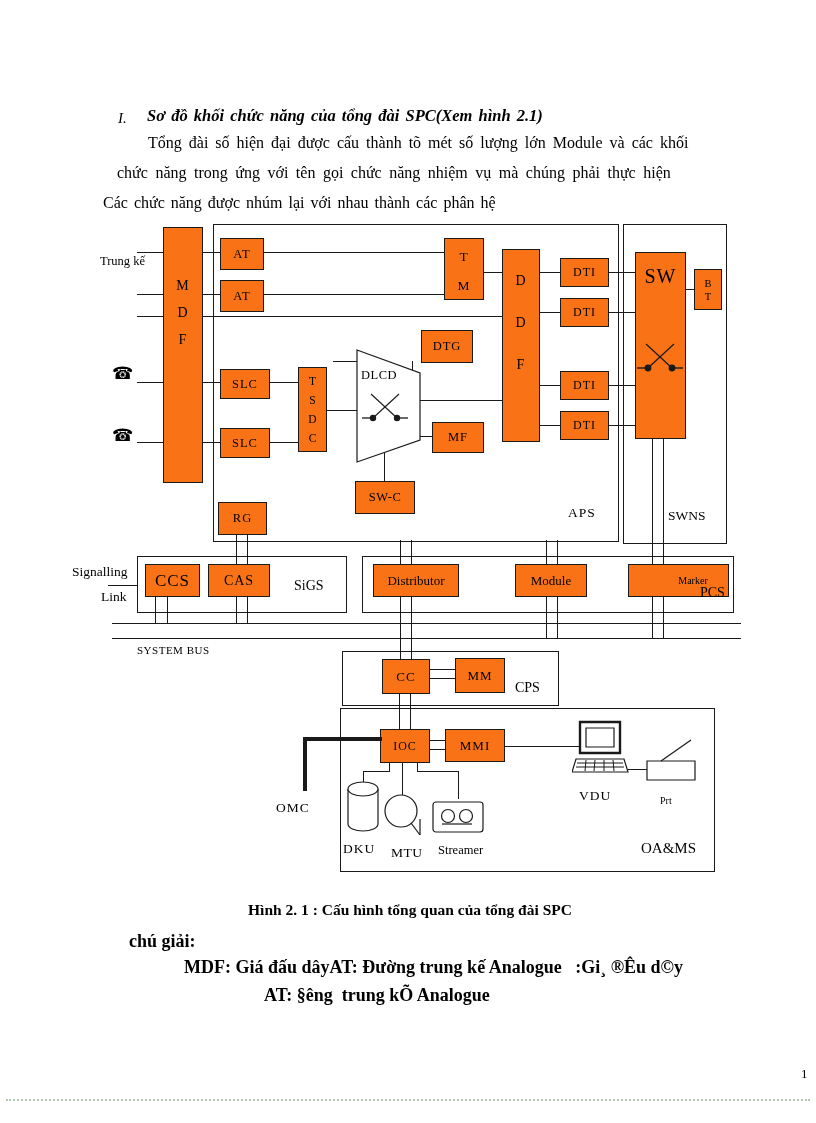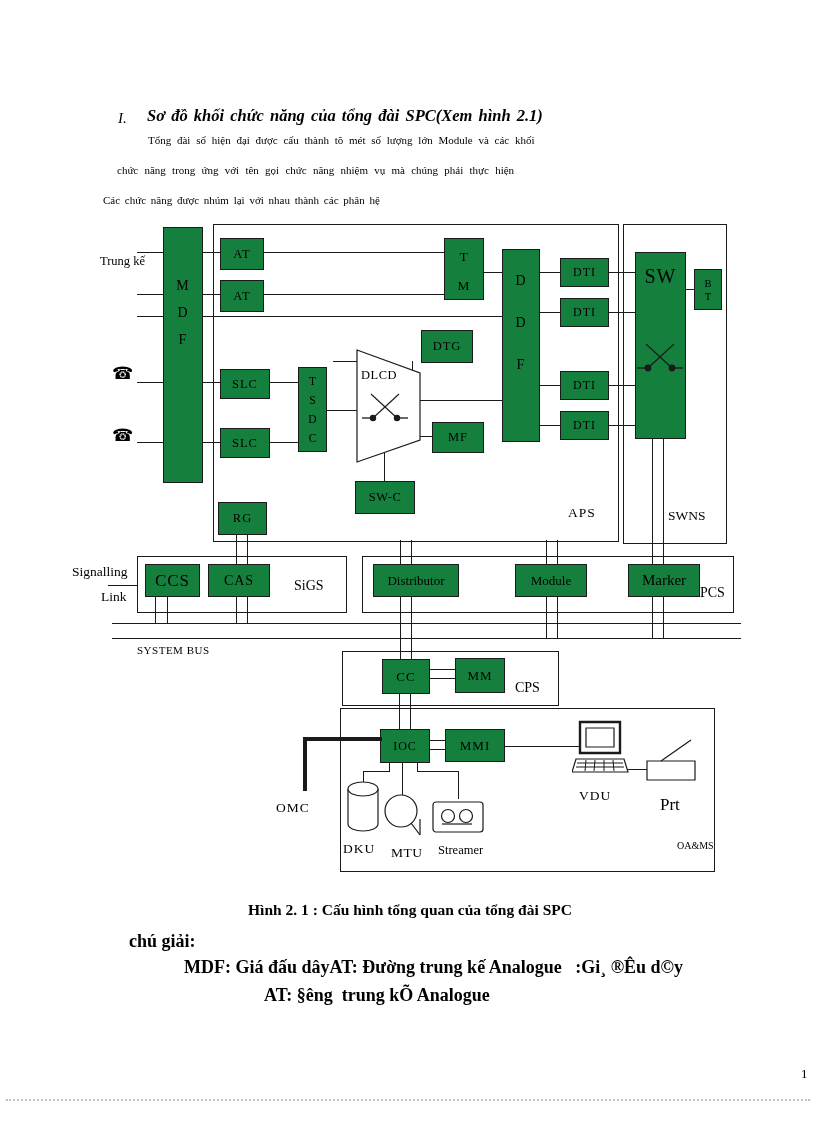--- a/index.html
+++ b/index.html
@@ -6,36 +6,36 @@
   body{width:816px;height:1123px;background:#ffffff;position:relative;
        font-family:"Liberation Serif",serif;color:#000;overflow:hidden;}
   
   .hl{position:absolute;height:1px;background:#1a1a1a;z-index:1;}
   .vl{position:absolute;width:1px;background:#1a1a1a;z-index:1;}
   .hl.thick{height:4px;z-index:4;}
   .vl.thick{width:4px;z-index:4;}
   
   .cbox{position:absolute;border:1px solid #1a1a1a;background:transparent;z-index:2;}
   
-  .box{position:absolute;border:1px solid #1a1a1a;background:#15803d;z-index:3;
+  .box{position:absolute;border:1px solid #1a1a1a;background:#f97316;z-index:3;
        display:flex;align-items:center;justify-content:center;
        font-size:12.5px;letter-spacing:1px;}
   .stack{white-space:pre-line;text-align:center;flex-direction:column;
          display:block;}
   
   .lbl{position:absolute;z-index:4;font-size:13px;white-space:nowrap;}
   .icon-svg{position:absolute;z-index:3;}
   .icon-svg *{vector-effect:non-scaling-stroke;}
   .phone{position:absolute;z-index:3;font-family:"DejaVu Sans",sans-serif;
          font-size:17px;line-height:17px;color:#000;}
   
   .h-num{position:absolute;left:118px;top:110px;font-style:italic;font-size:15px;}
   .h-title{position:absolute;left:147px;top:106px;font-weight:bold;font-style:italic;
            font-size:16.5px;word-spacing:2px;white-space:nowrap;}
-  .para{position:absolute;font-size:11px;white-space:nowrap;}
+  .para{position:absolute;font-size:16px;white-space:nowrap;}
   .caption{position:absolute;left:150px;top:901px;width:520px;text-align:center;
            font-weight:bold;font-size:15.5px;white-space:nowrap;}
   .legend{position:absolute;font-size:18px;white-space:pre;font-weight:bold;}
   .pagenum{position:absolute;left:801px;top:1066px;font-size:13px;}
   .footer-dots{position:absolute;left:6px;top:1099px;width:804px;height:0;
                border-top:2px dotted #b2c8b2;z-index:1;}
 </style>
 </head>
 <body>
 
@@ -147,21 +147,21 @@
   <line x1="48" y1="74" x2="56" y2="74" stroke="#1a1a1a" stroke-width="1.3"></line>
   <circle cx="21" cy="74" r="3.2" fill="#1a1a1a"></circle>
   <circle cx="45" cy="74" r="3.2" fill="#1a1a1a"></circle>
 </svg>
 <div class="lbl" style="left:361px;top:368px;font-size:12.5px;letter-spacing:0.5px;">DLCD</div>
 
 <div class="box" style="left:145px;top:564px;width:53px;height:31px;font-size:17px;">CCS</div>
 <div class="box" style="left:208px;top:564px;width:60px;height:31px;font-size:14px;">CAS</div>
 <div class="box" style="left:373px;top:564px;width:84px;height:31px;font-size:13px;letter-spacing:0;">Distributor</div>
 <div class="box" style="left:515px;top:564px;width:70px;height:31px;font-size:13px;letter-spacing:0;">Module</div>
-<div class="box" style="left:628px;top:564px;width:70px;height:31px;font-size:15px;letter-spacing:0;">Marker</div>
+<div class="box" style="left:628px;top:564px;width:70px;height:31px;font-size:10px;letter-spacing:0;padding-left:29px;">Marker</div>
 <div class="box" style="left:382px;top:659px;width:46px;height:33px;font-size:13px;">CC</div>
 <div class="box" style="left:455px;top:658px;width:48px;height:33px;font-size:13px;">MM</div>
 <div class="box" style="left:380px;top:729px;width:48px;height:32px;font-size:12px;">IOC</div>
 <div class="box" style="left:445px;top:729px;width:58px;height:31px;font-size:13px;">MMI</div>
 
 <svg class="icon-svg" style="left:572px;top:720px;" width="58" height="58" viewBox="0 0 58 58">
   <rect x="8" y="2" width="40" height="31" fill="#fff" stroke="#1a1a1a" stroke-width="2.4"></rect>
   <rect x="14" y="8" width="28" height="19" fill="#fff" stroke="#1a1a1a" stroke-width="1.2"></rect>
   <polygon points="4,39 52,39 56,52 0,52" fill="#fff" stroke="#1a1a1a" stroke-width="1.2"></polygon>
   <line x1="5" y1="43" x2="51" y2="43" stroke="#1a1a1a" stroke-width="1"></line>
@@ -204,24 +204,24 @@
 <div class="lbl" style="left:72px;top:564px;font-size:13.5px;">Signalling</div>
 <div class="lbl" style="left:101px;top:589px;font-size:13.5px;">Link</div>
 <div class="lbl" style="left:294px;top:578px;font-size:14px;">SiGS</div>
 <div class="lbl" style="left:700px;top:585px;font-size:14px;">PCS</div>
 <div class="lbl" style="left:568px;top:505px;font-size:13.5px;letter-spacing:1px;">APS</div>
 <div class="lbl" style="left:668px;top:508px;font-size:13.5px;">SWNS</div>
 <div class="lbl" style="left:137px;top:644px;font-size:11px;letter-spacing:0.5px;">SYSTEM BUS</div>
 <div class="lbl" style="left:515px;top:680px;font-size:14px;">CPS</div>
 <div class="lbl" style="left:276px;top:800px;font-size:13.5px;letter-spacing:1px;">OMC</div>
 <div class="lbl" style="left:579px;top:788px;font-size:13.5px;letter-spacing:1px;">VDU</div>
-<div class="lbl" style="left:660px;top:795px;font-size:17px;">Prt</div>
+<div class="lbl" style="left:660px;top:795px;font-size:10px;">Prt</div>
 <div class="lbl" style="left:343px;top:841px;font-size:13.5px;letter-spacing:1px;">DKU</div>
 <div class="lbl" style="left:391px;top:845px;font-size:13.5px;letter-spacing:0.5px;">MTU</div>
 <div class="lbl" style="left:438px;top:843px;font-size:12.5px;">Streamer</div>
-<div class="lbl" style="left:641px;top:840px;font-size:10px;margin-left:36px;">OA&amp;MS</div>
+<div class="lbl" style="left:641px;top:840px;font-size:15px;">OA&amp;MS</div>
 
 <div class="caption">Hình 2. 1 : Cấu hình tổng quan của tổng đài SPC</div>
 <div class="legend" style="left:129px;top:931px;">chú giải:</div>
 <div class="legend" style="left:164px;top:957px;margin-left:20px;">MDF: Giá đấu dâyAT: Đường trung kế Analogue   :Gi¸ ®Êu d©y</div>
 <div class="legend" style="left:264px;top:985px;">AT: §êng  trung kÕ Analogue</div>
 <div class="pagenum">1</div>
 <div class="footer-dots"></div>
 
 </body></html>

